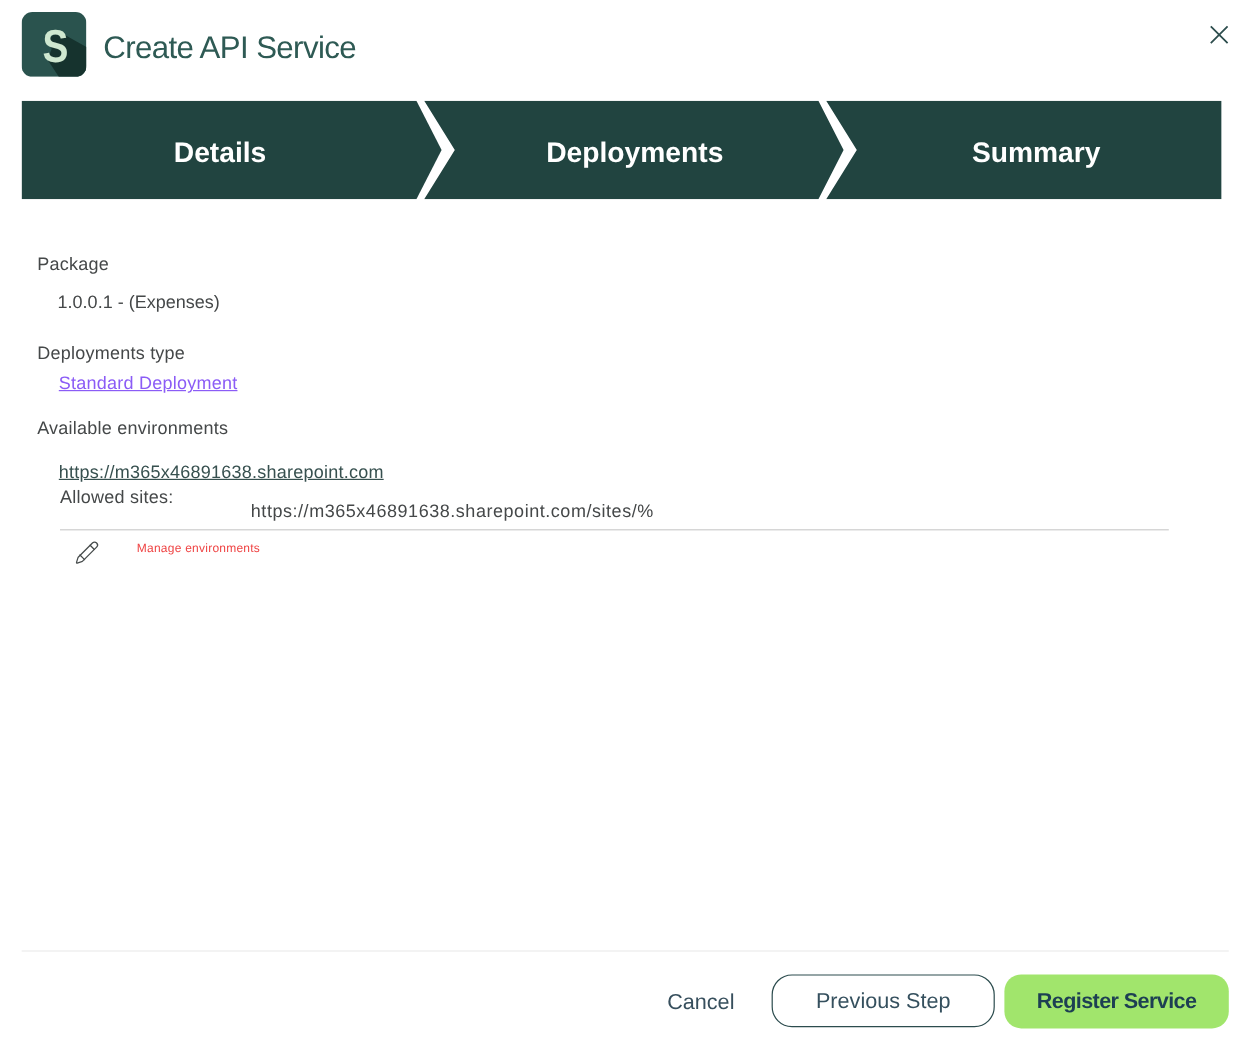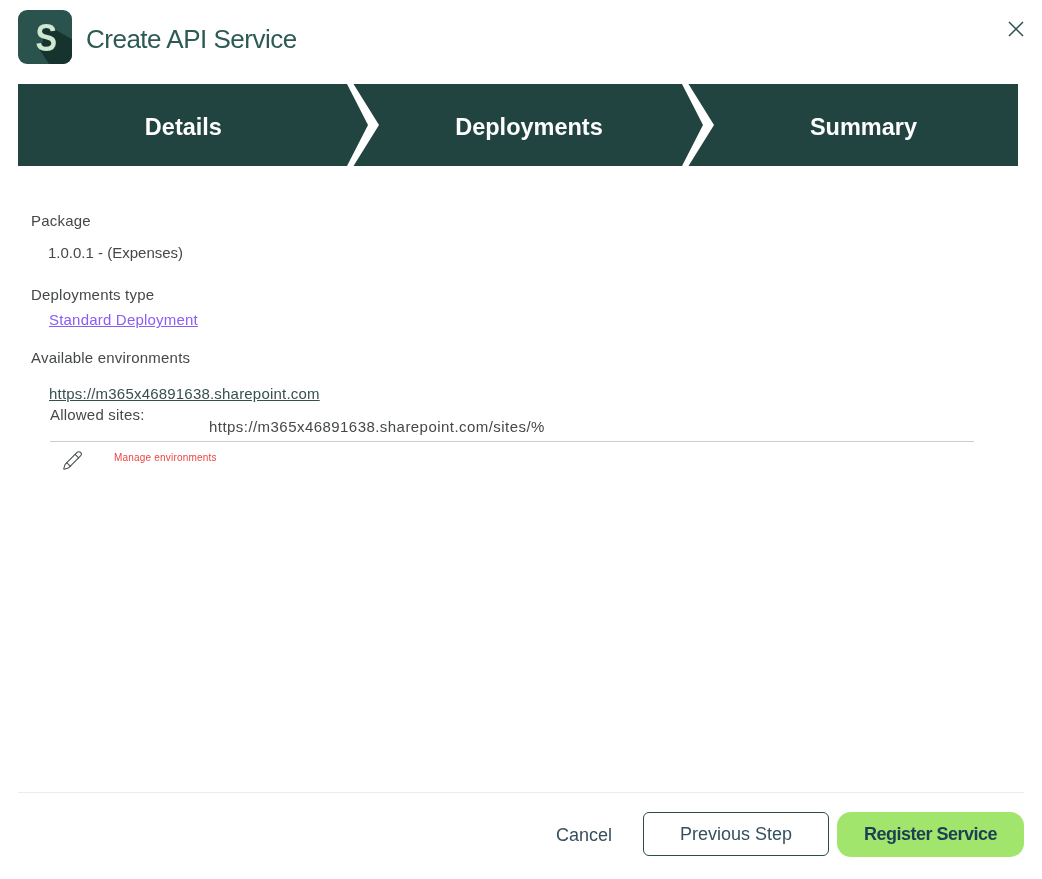--- a/index.html
+++ b/index.html
@@ -61,17 +61,17 @@
     <path d="M21.174 6.812a1 1 0 0 0-3.986-3.987L3.842 16.174a2 2 0 0 0-.5.83l-1.321 4.352a.5.5 0 0 0 .623.622l4.353-1.32a2 2 0 0 0 .83-.497z" fill="none" stroke="#474c4c" stroke-width="1.2" stroke-linecap="round" stroke-linejoin="round"></path>
     <path d="m15 5 4 4" fill="none" stroke="#474c4c" stroke-width="1.2" stroke-linecap="round" stroke-linejoin="round"></path>
     <path d="M5.3 14.3 L9.7 18.7" fill="none" stroke="#474c4c" stroke-width="1.2" stroke-linecap="round"></path>
   </svg>
   <div class="abs" style="left:93px;top:453px;font-size:10px;color:#ef4444;line-height:1;letter-spacing:0.2px;margin-left:21px;">Manage environments</div>
 
   <div class="abs" style="left:18px;top:792px;width:1006px;height:1px;background:#ececec;"></div>
 
   <div class="abs" style="left:556px;top:826px;font-size:18px;color:#374f5d;line-height:1;">Cancel</div>
 
-  <div class="abs" style="left:643px;top:812px;width:186px;height:44px;border:1px solid #2c4c4e;border-radius:6px;box-sizing:border-box;display:flex;align-items:center;justify-content:center;font-size:18px;color:#35505e;background:#ffffff;">Previous Step</div>
+  <div class="abs" style="left:643px;top:812px;width:186px;height:44px;border:1px solid #2c4c4e;border-radius:17px;box-sizing:border-box;display:flex;align-items:center;justify-content:center;font-size:18px;color:#35505e;background:#ffffff;">Previous Step</div>
 
   <div class="abs" style="left:837px;top:812px;width:187px;height:45px;border-radius:14px;display:flex;align-items:center;justify-content:center;font-size:18px;font-weight:bold;color:#1d3f53;background:#a1e56c;letter-spacing:-0.5px;">Register Service</div>
 
 </div>
 
 </body></html>

